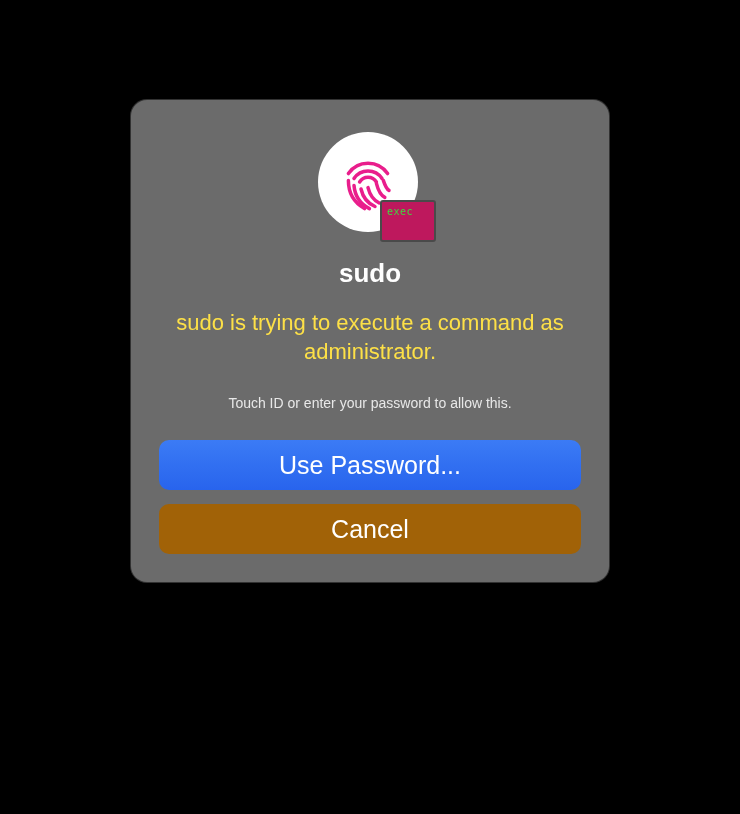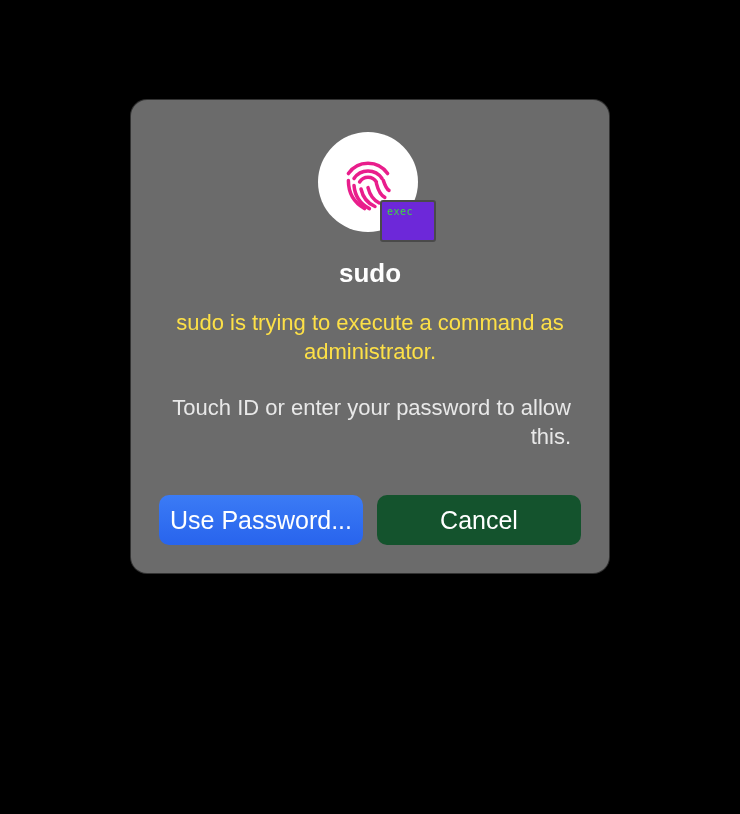--- a/index.html
+++ b/index.html
@@ -47,21 +47,21 @@
     .fingerprint-svg {
       width: 70px;
       height: 70px;
     }
     .terminal-badge {
       position: absolute;
       bottom: -6px;
       right: -14px;
       width: 56px;
       height: 42px;
-      background: #6d28d9;
+      background: #be185d;
       border: 2px solid #4a4a4a;
       border-radius: 3px;
       display: flex;
       align-items: flex-start;
       justify-content: flex-start;
       padding: 4px 5px;
     }
     .terminal-text {
       color: #3fd83f;
       font-family: Menlo, Monaco, monospace;
@@ -79,50 +79,50 @@
       color: #fde047;
       font-size: 22px;
       font-weight: 400;
       text-align: center;
       line-height: 1.3;
       margin-bottom: 28px;
       padding: 0 6px;
     }
     .dialog-instruction {
       color: #e8e8e8;
-      font-size: 22px;
+      font-size: 14px;
       font-weight: 400;
-      text-align: right;
+      text-align: left;
       line-height: 1.3;
-      margin-bottom: 44px;
+      margin-bottom: 28px;
       padding: 0 10px;
     }
     .button-group {
       width: 100%;
       display: flex;
-      flex-direction: row;
+      flex-direction: column;
       gap: 14px;
     }
     .btn {
       width: 100%;
       height: 50px;
       border-radius: 10px;
       border: none;
       font-size: 25px;
       font-weight: 400;
       color: #ffffff;
       cursor: pointer;
       font-family: inherit;
     }
     .btn-primary {
       background: #2e6ff2;
       background: linear-gradient(180deg, #3b7bf5 0%, #2864ed 100%);
     }
     .btn-secondary {
-      background: #14532d;
+      background: #a16207;
     }
   </style>
 </head>
 <body>
 
 <div class="dialog">
   <div class="icon-container">
     <div class="touchid-circle">
       <svg class="fingerprint-svg" viewBox="0 0 100 100">
         <g fill="none" stroke-width="5" stroke-linecap="round">

